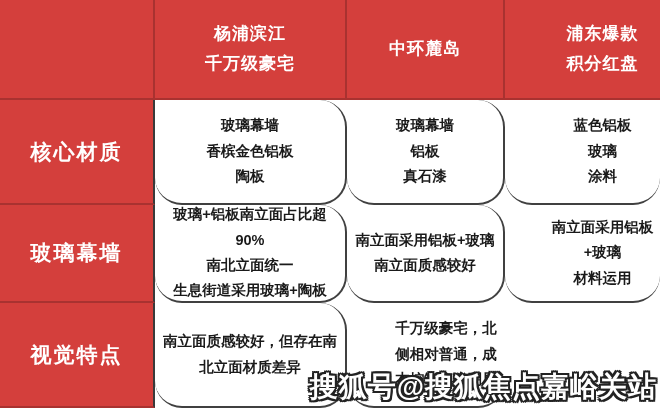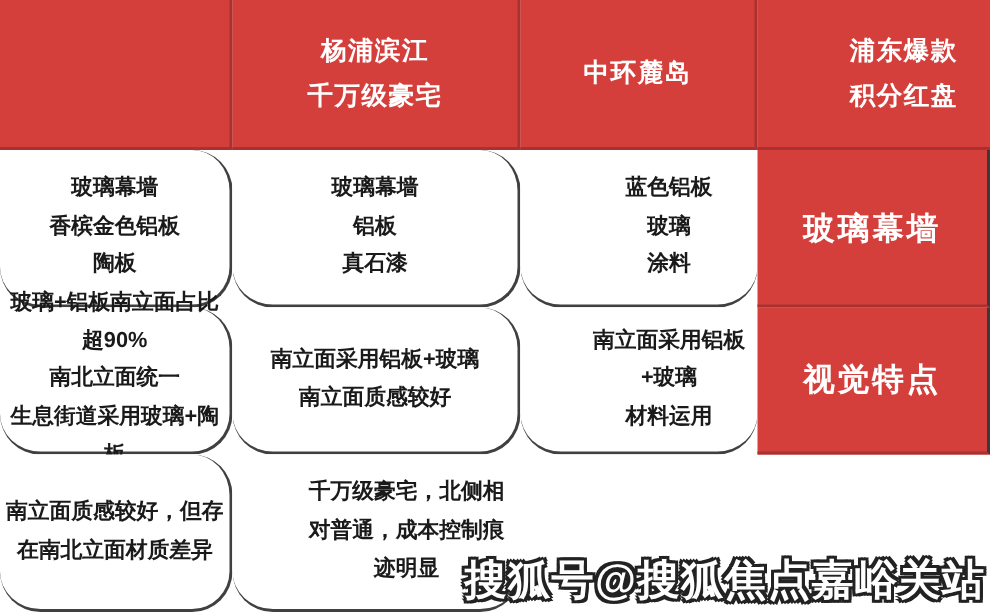--- a/index.html
+++ b/index.html
@@ -60,20 +60,21 @@
       <div class="ln">杨浦滨江</div>
       <div class="ln">千万级豪宅</div>
     </div>
     <div class="cell red hdr">
       <div class="ln">中环麓岛</div>
     </div>
     <div class="cell red hdr last-col">
       <div class="ln">浦东爆款</div>
       <div class="ln">积分红盘</div>
     </div>
+    <div class="cell red rowlabel edge-right">核心材质</div>
     <div class="cell white body-cell">
       <div class="ln">玻璃幕墙</div>
       <div class="ln">香槟金色铝板</div>
       <div class="ln">陶板</div>
     </div>
     <div class="cell white body-cell">
       <div class="ln">玻璃幕墙</div>
       <div class="ln">铝板</div>
       <div class="ln">真石漆</div>
     </div>

